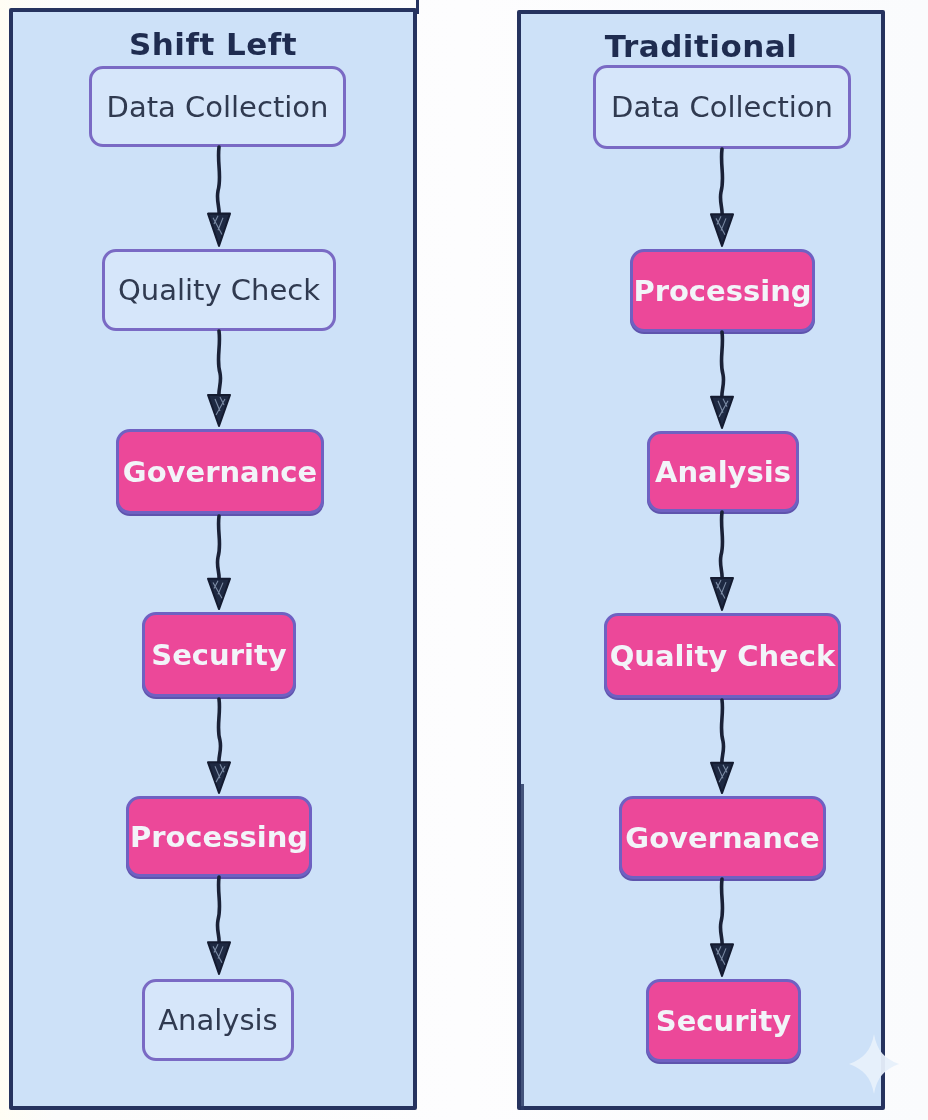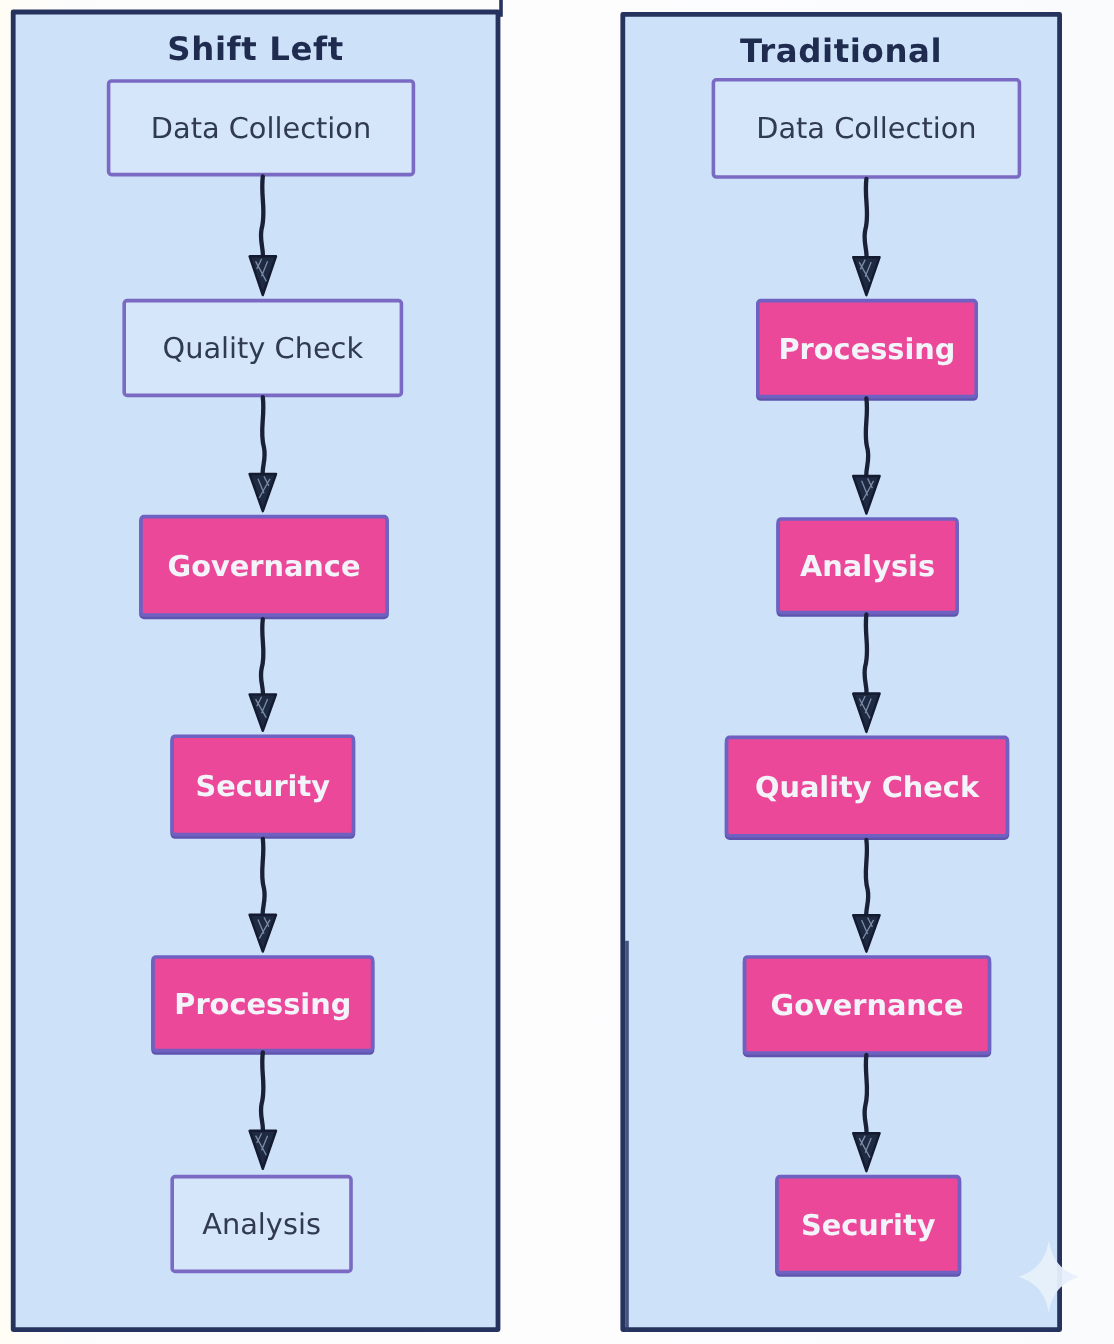--- a/index.html
+++ b/index.html
@@ -15,30 +15,30 @@
     box-sizing:border-box;
     background:#cde1f8;
     border:4px solid #26335f;
     border-radius:2px;
   }
   .panel-left{left:9px;top:8px;width:408px;height:1102px;}
   .panel-right{left:517px;top:10px;width:368px;height:1100px;}
   .panel-title{
     position:absolute;top:14px;left:0;width:100%;
     text-align:center;
-    font-size:27px;font-weight:700;letter-spacing:.5px;
+    font-size:31px;font-weight:700;letter-spacing:.5px;
     color:#1f2c50;
   }
   .node{
     position:absolute;
     box-sizing:border-box;
     display:flex;align-items:center;justify-content:center;
     text-align:center;
-    font-size:24px;
-    border-radius:4px;
+    font-size:29px;
+    border-radius:14px;
   }
   .node.light{
     background:#d6e6fa;
     border:3px solid #7a6ac4;
     color:#303a50;
     font-weight:400;
   }
   .node.dark{
     background:#ec4899;
     border:3px solid #6f61c2;

